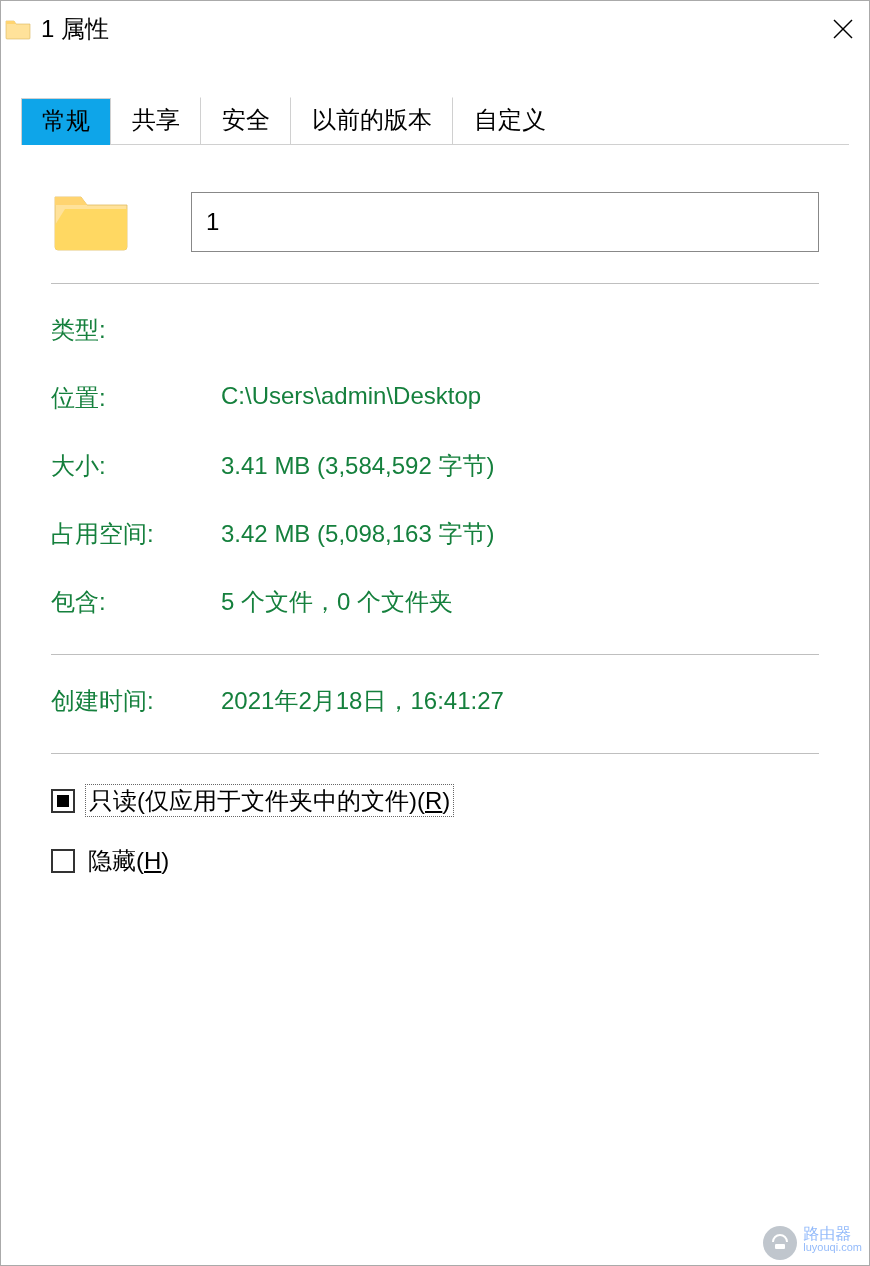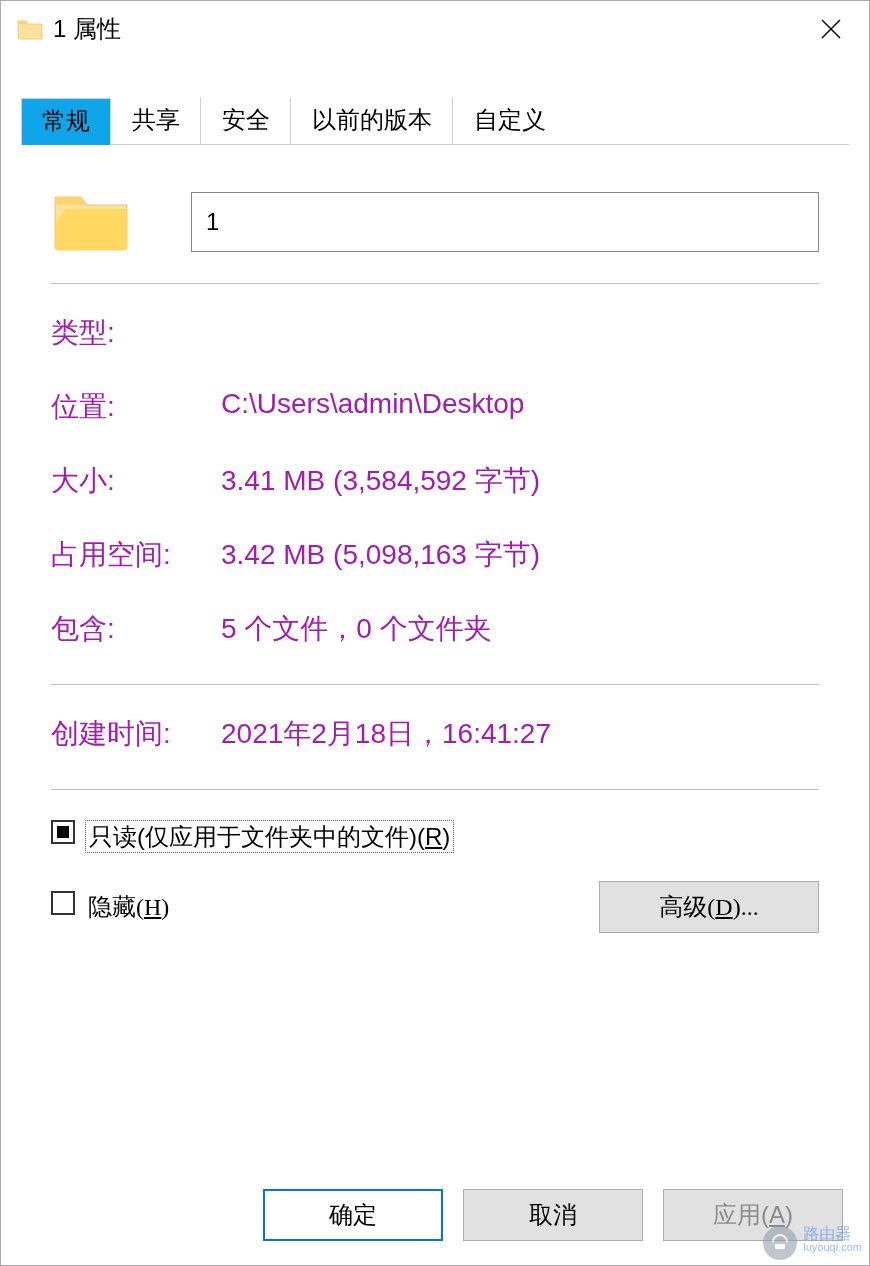--- a/index.html
+++ b/index.html
@@ -17,21 +17,21 @@
     height: 1266px;
     border: 1px solid #aaa;
     background: #fff;
     display: flex;
     flex-direction: column;
   }
   .titlebar {
     height: 56px;
     display: flex;
     align-items: center;
-    padding: 0 16px;
+    padding: 0 4px;
     justify-content: space-between;
   }
   .titlebar-left {
     display: flex;
     align-items: center;
     gap: 10px;
   }
   .title-icon svg { display: block; }
   .title-text {
     font-size: 24px;
@@ -97,22 +97,22 @@
     outline: none;
     font-family: inherit;
   }
   .hr {
     border: none;
     border-top: 1px solid #bfbfbf;
     margin: 10px 0 30px 0;
   }
   .prop-row {
     display: flex;
-    font-size: 28px;
-    color: #a21caf;
+    font-size: 24px;
+    color: #15803d;
     margin-bottom: 36px;
   }
   .prop-label {
     width: 170px;
     flex-shrink: 0;
   }
   .prop-value {
     flex: 1;
   }
   .attr-section {
@@ -121,20 +121,21 @@
   }
   .attr-label {
     width: 170px;
     flex-shrink: 0;
   }
   .attr-right {
     flex: 1;
   }
   .checkbox-row {
     display: flex;
+    align-items: center;
     gap: 10px;
     margin-bottom: 28px;
   }
   .checkbox {
     width: 24px;
     height: 24px;
     border: 2px solid #333;
     display: inline-flex;
     align-items: center;
     justify-content: center;
@@ -152,21 +153,20 @@
     line-height: 1.3;
   }
   .checkbox-label-plain {
     padding: 0 3px;
   }
   .u { text-decoration: underline; }
   .advanced-row {
     display: flex;
     justify-content: space-between;
     align-items: center;
-    font-family: Liberation Serif, serif;
   }
   .advanced-btn {
     width: 220px;
     height: 52px;
     border: 1px solid #adadad;
     background: #e1e1e1;
     font-size: 24px;
     font-family: inherit;
     cursor: default;
   }
@@ -297,32 +297,26 @@
       <div class="attr-right">
         <div class="checkbox-row">
           <span class="checkbox indeterminate"></span>
           <span class="checkbox-label"><span>只读(仅应用于文件夹中的文件)(</span><span class="u">R</span><span>)</span></span>
         </div>
         <div class="advanced-row">
           <div class="checkbox-row" style="margin-bottom:0">
             <span class="checkbox"></span>
             <span class="checkbox-label-plain"><span>隐藏(</span><span class="u">H</span><span>)</span></span>
           </div>
-          <button class="advanced-btn"><span>高级(</span><span class="u">D</span><span>)...</span></button>
         </div>
       </div>
     </div>
 
   </div>
 
-  <div class="button-bar">
-    <button class="dlg-btn primary">确定</button>
-    <button class="dlg-btn">取消</button>
-    <button class="dlg-btn disabled"><span>应用(</span><span class="u">A</span><span>)</span></button>
-  </div>
 
 </div>
 
 <div class="watermark">
   <span class="wm-circle">
     <svg width="20" height="20" viewBox="0 0 20 20">
         <path d="M3 9 a7 7 0 0 1 14 0" fill="none" stroke="#fff" stroke-width="2"></path>
         <rect x="5" y="11" width="10" height="5" rx="1" fill="#fff"></rect>
       </svg>
   </span>

